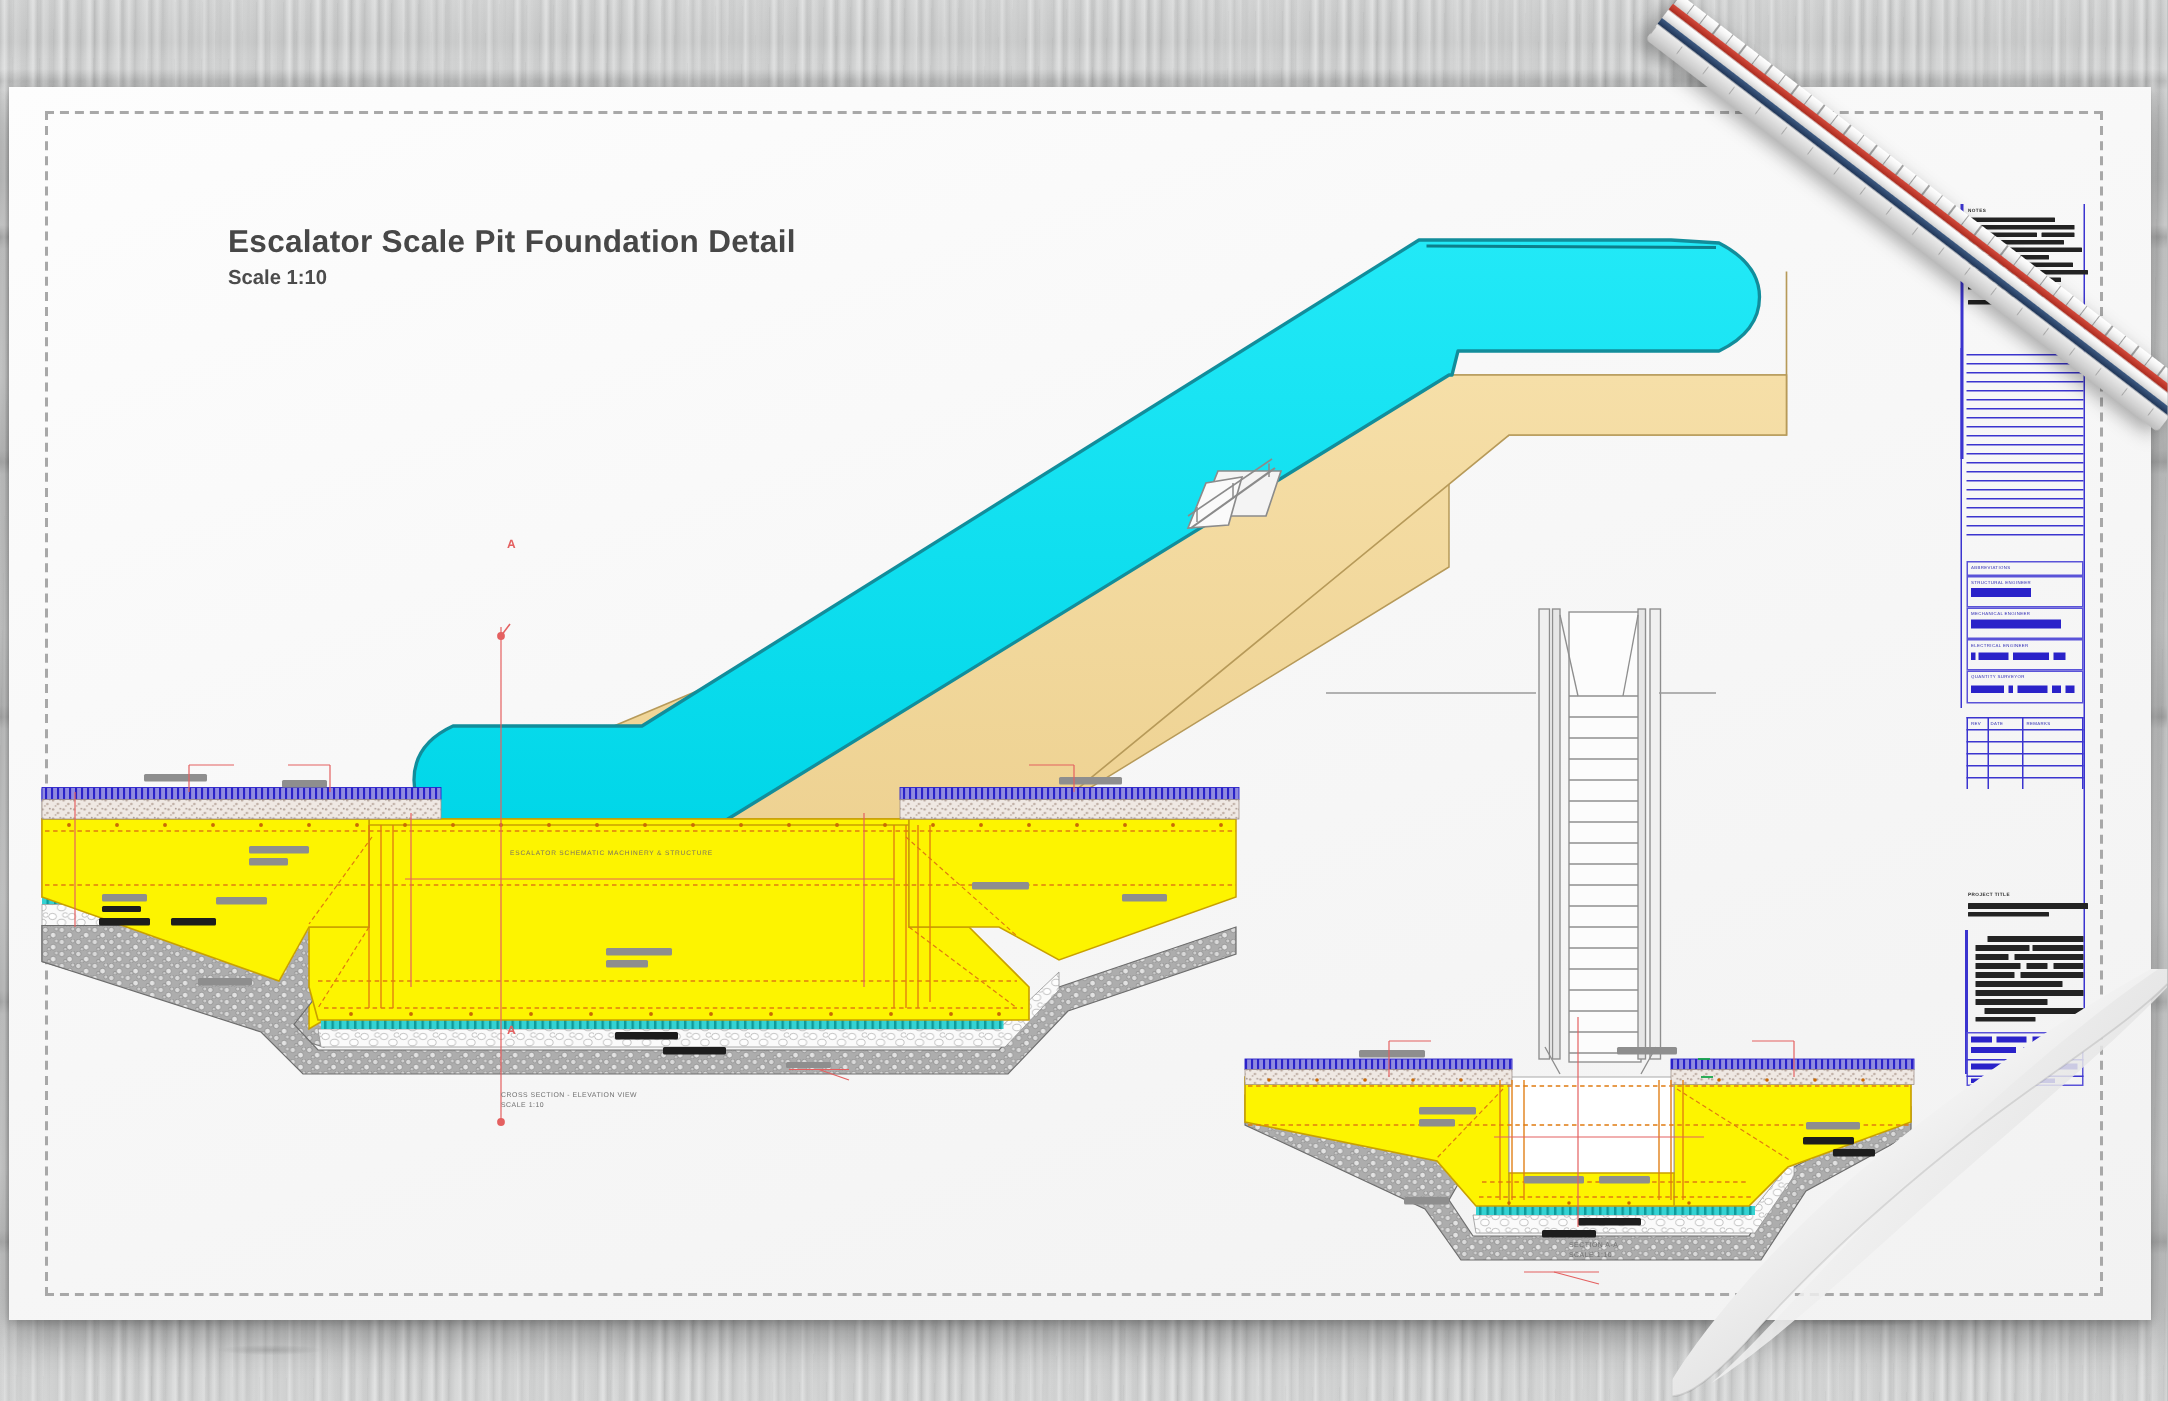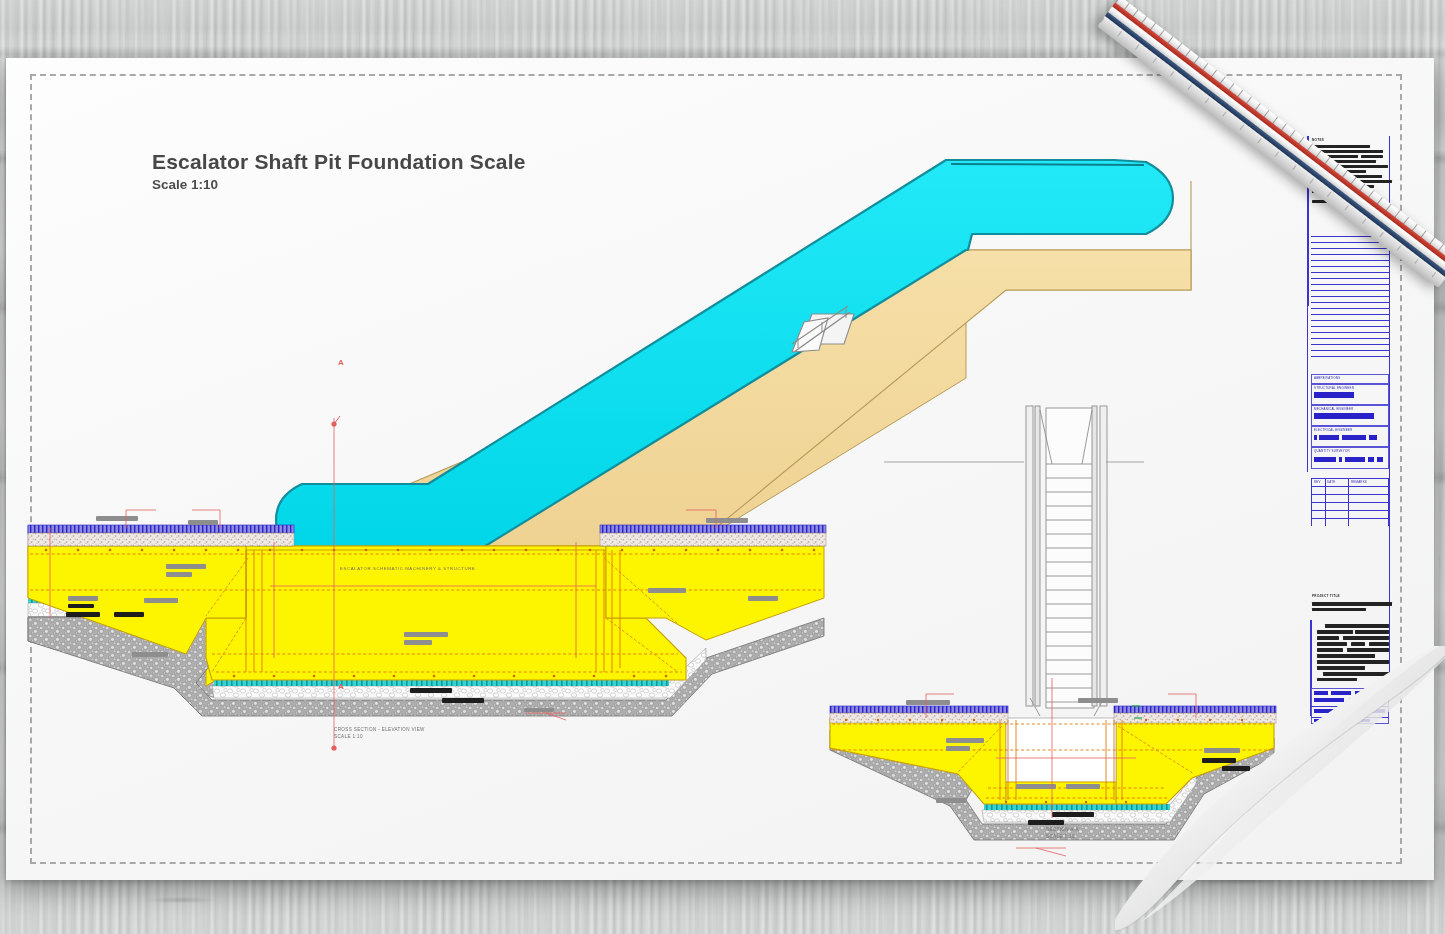--- a/index.html
+++ b/index.html
@@ -123,21 +123,21 @@
 </head>
 <body class="nosel">
 
 <div id="wood"></div>
 
 <div id="sheet">
 
   <div id="sheet-border"></div>
 
   <div id="title-wrap">
-    <div id="title-main">Escalator Shaft Pit Foundation Scale</div>
+    <div id="title-main">Escalator Scale Pit Foundation Detail</div>
     <div id="title-scale">Scale 1:10</div>
   </div>
 
   <svg class="dwg" style="left:0px; top:0px;" width="1428" height="822" viewBox="0 0 1428 822">
 
     <defs>
 
       <pattern id="gravel" width="11" height="8" patternUnits="userSpaceOnUse">
         <rect width="11" height="8" fill="#adadad"></rect>
         <circle cx="2.2" cy="2.0" r="1.8" fill="#d9d9d9" stroke="#6f6f6f" stroke-width="0.35"></circle>

